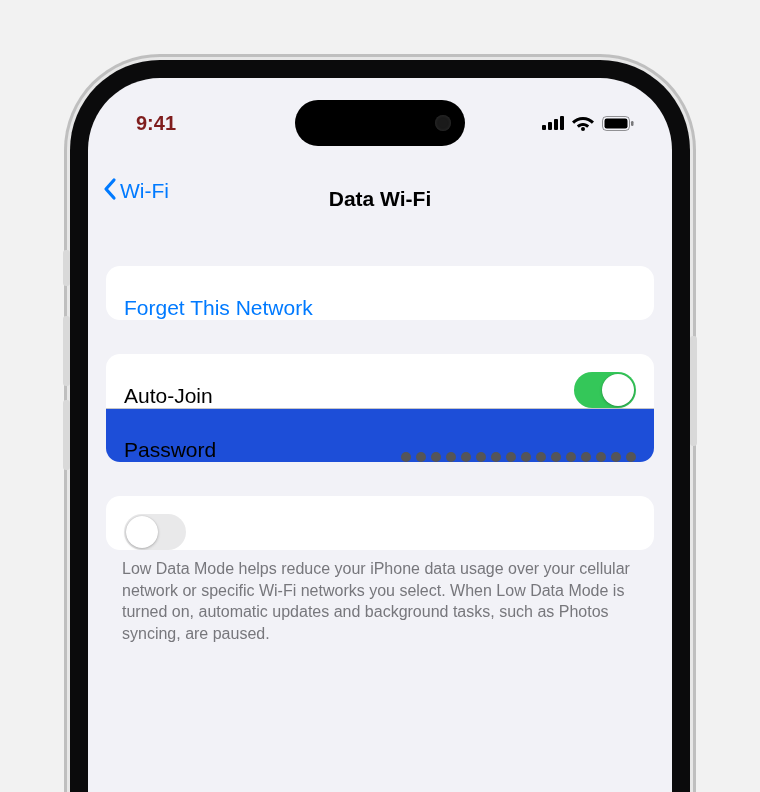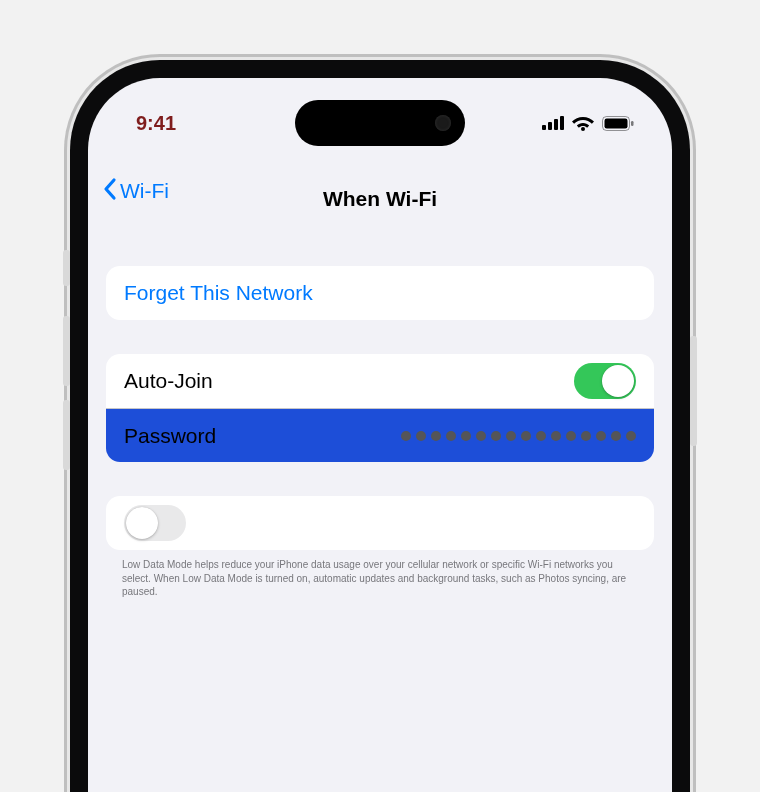--- a/index.html
+++ b/index.html
@@ -142,21 +142,21 @@
   .group {
     margin: 34px 18px 0 18px;
     background: var(--ios-cell);
     border-radius: 14px;
     overflow: hidden;
   }
   .group.first { margin-top: 28px; }
 
   .cell {
     display: flex;
-    align-items: center;
+    align-items: flex-end;
     justify-content: space-between;
     min-height: 54px;
     padding: 0 18px;
     box-sizing: border-box;
     font-size: 21px;
     color: #000;
   }
   .cell + .cell {
     border-top: 1px solid var(--ios-sep);
   }
@@ -188,21 +188,21 @@
     gap: 5px;
   }
   .pw-dots span {
     width: 10px; height: 10px;
     background: #555558;
     border-radius: 50%;
   }
 
   .footer {
     margin: 8px 34px 0 34px;
-    font-size: 10px;
+    font-size: 16px;
     line-height: 1.35;
     color: var(--ios-footer);
   }
 </style>
 </head>
 <body>
 
 <div class="canvas">
   <div class="phone">
     <div class="btn-side btn-left-1"></div>
@@ -243,21 +243,21 @@
 
       <div class="navbar">
         <div class="nav-back">
           <span>
             <svg width="16" height="24" viewBox="0 0 16 24">
               <polyline points="12,3 4,12 12,21" fill="none" stroke="#007aff" stroke-width="3.2" stroke-linecap="round" stroke-linejoin="round"></polyline>
             </svg>
           </span>
           <span>Wi-Fi</span>
         </div>
-        <div class="nav-title">When Wi-Fi</div>
+        <div class="nav-title">Data Wi-Fi</div>
       </div>
 
       <div class="content">
 
         <div class="group first">
           <div class="cell link">
             <span>Forget This Network</span>
           </div>
         </div>
 

